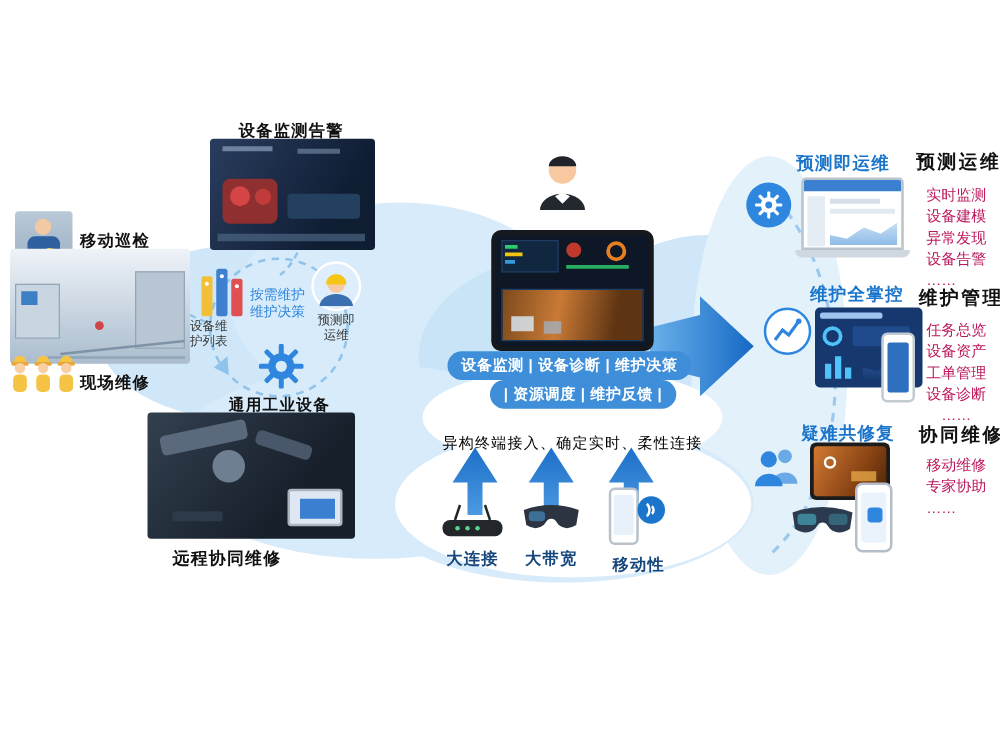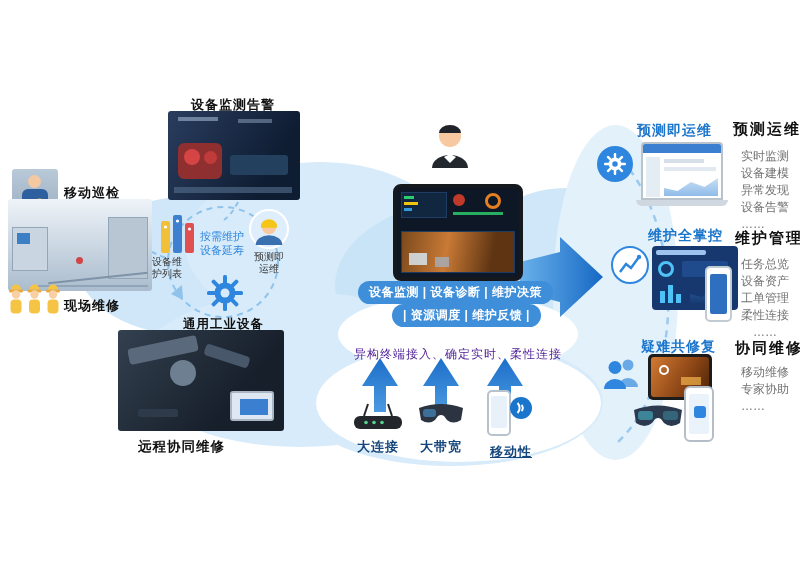--- a/index.html
+++ b/index.html
@@ -6,25 +6,25 @@
   body { font-family:"Liberation Sans","DejaVu Sans",sans-serif; background:#fff; }
   .canvas { position:relative; width:800px; height:585px; background:#fff; overflow:hidden; }
   .abs { position:absolute; }
   .blob { position:absolute; border-radius:50%; }
   .photo { position:absolute; overflow:hidden; border-radius:3px; }
   .llabel { position:absolute; font-weight:bold; font-size:13px; color:#111; letter-spacing:1px; white-space:nowrap; }
   .stext { position:absolute; font-size:10px; color:#333; text-align:center; line-height:12px; }
   .btext { position:absolute; font-size:11px; color:#2e86de; text-align:center; line-height:14px; }
   .pill { position:absolute; background:#3e8ed9; color:#fff; font-weight:bold; font-size:12px; padding:3px 11px; border-radius:14px; white-space:nowrap; letter-spacing:.5px; }
   .net-title { position:absolute; font-weight:bold; font-size:21px; color:#153f7d; letter-spacing:2px; text-align:center; }
-  .net-sub { position:absolute; font-size:12px; color:#4c1d95; letter-spacing:1px; text-align:center; white-space:nowrap; }
+  .net-sub { position:absolute; font-size:12px; color:#000000; letter-spacing:1px; text-align:center; white-space:nowrap; }
   .pillar-label { position:absolute; font-weight:bold; font-size:13px; color:#16477c; text-align:center; letter-spacing:1px; }
   .rbadge { position:absolute; font-weight:bold; font-size:14px; color:#1b75cb; letter-spacing:1px; white-space:nowrap; }
   .rtitle { position:absolute; font-weight:bold; font-size:15px; color:#111; letter-spacing:2px; white-space:nowrap; }
-  .items { position:absolute; font-size:12px; color:#737373; line-height:17px; }
+  .items { position:absolute; font-size:12px; color:#be185d; line-height:17px; }
   .circle-icon { position:absolute; border-radius:50%; display:flex; align-items:center; justify-content:center; }
   .shape { position:absolute; }
 </style>
 </head>
 <body>
 
 <div class="canvas">
 
   <div class="blob" style="left:78px;top:196px;width:235px;height:140px;background:#cfe7f8;"></div>
   <div class="blob" style="left:185px;top:162px;width:270px;height:165px;background:#d7ebfa;"></div>
@@ -112,21 +112,21 @@
     <rect x="12" y="4" width="9" height="38" rx="2" fill="#3f7fd0"></rect>
     <rect x="24" y="12" width="9" height="30" rx="2" fill="#e05050"></rect>
     <circle cx="4.5" cy="16" r="1.6" fill="#fff"></circle>
       <circle cx="16.5" cy="10" r="1.6" fill="#fff"></circle>
       <circle cx="28.5" cy="18" r="1.6" fill="#fff"></circle>
   </svg>
   <div class="stext" style="left:149px;top:256px;width:36px;">设备维护列表</div>
 
   <div class="btext" style="left:196px;top:229px;width:52px;">
     <div>按需维护</div>
-    <div>设备延寿</div>
+    <div>维护决策</div>
   </div>
 
   <div class="circle-icon" style="left:249px;top:209px;width:40px;height:40px;background:#dfeefc;border:2px solid #fff;">
     <svg width="32" height="32" viewBox="0 0 36 36">
       <path d="M3 36 a15 11 0 0 1 30 0 z" fill="#3a6fb0"></path>
       <circle cx="18" cy="16" r="8" fill="#f8c9a0"></circle>
       <path d="M9 15 a9 8 0 0 1 18 0 l0 1.5 l-18 0 z" fill="#f5c518"></path>
     </svg>
   </div>
   <div class="stext" style="left:252px;top:251px;width:34px;">预测即运维</div>
@@ -200,21 +200,21 @@
     <div class="shape" style="left:4px;top:8px;width:16px;height:32px;background:#e8f1fa;border-radius:2px;"></div>
     <svg class="abs" style="left:22px;top:8px;" width="24" height="24">
         <circle cx="12" cy="12" r="11" fill="#1b75cb"></circle>
         <path d="M8.5 7 a7 7 0 0 1 0 10" stroke="#fff" stroke-width="2" fill="none"></path>
         <path d="M12.5 9 a4 4 0 0 1 0 6" stroke="#fff" stroke-width="2" fill="none"></path>
       </svg>
   </div>
 
   <div class="pillar-label" style="left:352px;top:438px;width:52px;">大连接</div>
   <div class="pillar-label" style="left:416px;top:438px;width:50px;">大带宽</div>
-  <div class="pillar-label" style="left:487px;top:443px;width:48px;text-decoration:underline;">移动性</div>
+  <div class="pillar-label" style="left:487px;top:443px;width:48px;">移动性</div>
 
   <div class="circle-icon" style="left:597px;top:146px;width:36px;height:36px;background:#2e86de;">
     <svg width="22" height="22" viewBox="0 0 36 36">
       <g fill="#fff">
         <rect x="16" y="0" width="4" height="9" rx="1.5"></rect>
           <rect x="16" y="27" width="4" height="9" rx="1.5"></rect>
         <rect x="0" y="16" width="9" height="4" rx="1.5"></rect>
           <rect x="27" y="16" width="9" height="4" rx="1.5"></rect>
         <rect x="16" y="0" width="4" height="9" rx="1.5" transform="rotate(45 18 18)"></rect>
           <rect x="16" y="27" width="4" height="9" rx="1.5" transform="rotate(45 18 18)"></rect>
@@ -262,21 +262,21 @@
     <div class="shape" style="left:38px;bottom:7px;width:40px;height:20px;background:linear-gradient(180deg,#2c5ca6,#173c73);clip-path:polygon(0 100%,0 55%,30% 70%,60% 25%,100% 45%,100% 100%);"></div>
   </div>
   <div class="abs" style="left:705px;top:266px;width:27px;height:56px;background:#fff;border:2px solid #c2cad2;border-radius:5px;">
     <div class="shape" style="left:3px;top:6px;width:17px;height:40px;background:#2f6fc0;border-radius:2px;"></div>
   </div>
   <div class="rtitle" style="left:735px;top:229px;">维护管理</div>
   <div class="items" style="left:741px;top:256px;text-align:center;">
     <div>任务总览</div>
     <div>设备资产</div>
     <div>工单管理</div>
-    <div>柔性连接</div>
+    <div>设备诊断</div>
     <div>……</div>
   </div>
 
   <svg class="abs" style="left:604px;top:356px;" width="36" height="34" viewBox="0 0 36 34">
     <circle cx="24" cy="9" r="5.5" fill="#69a9e6"></circle>
       <path d="M14 31 a10 9 0 0 1 20 0 z" fill="#69a9e6"></path>
     <circle cx="11" cy="11.5" r="6.5" fill="#2e86de"></circle>
       <path d="M0 33 a11 10 0 0 1 22 0 z" fill="#2e86de"></path>
   </svg>
   <div class="rbadge" style="left:641px;top:338px;">疑难共修复</div>

